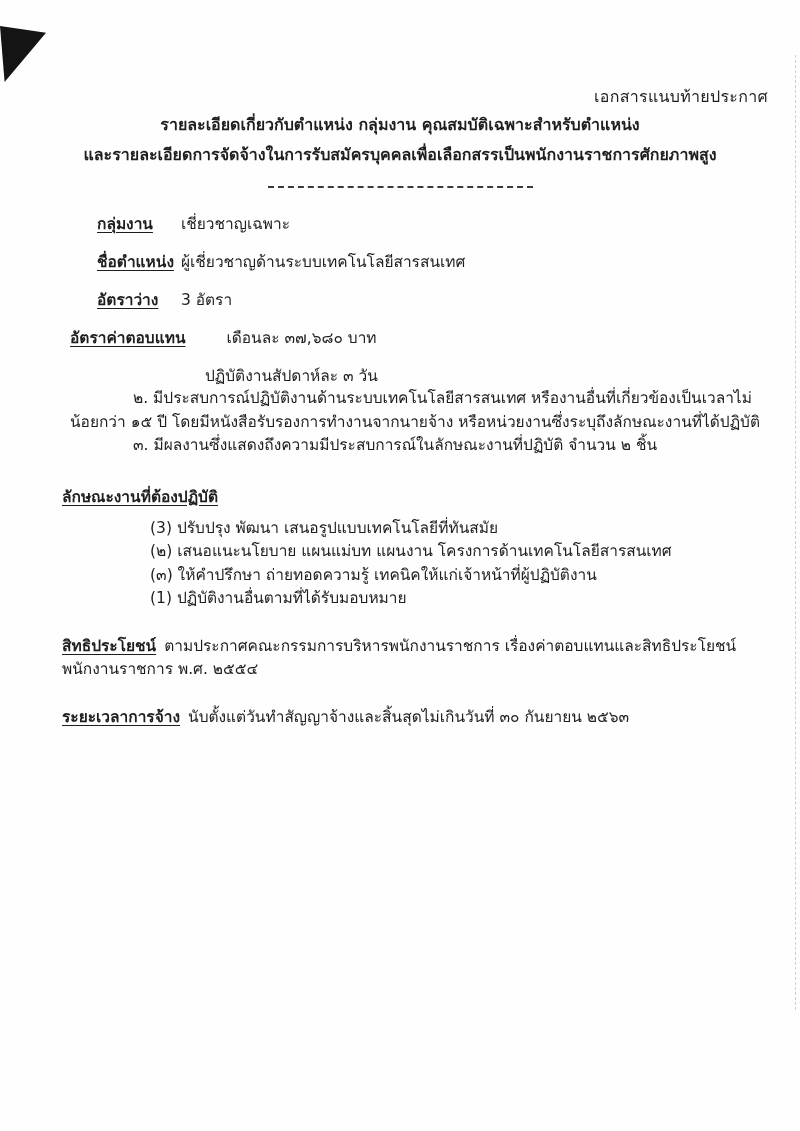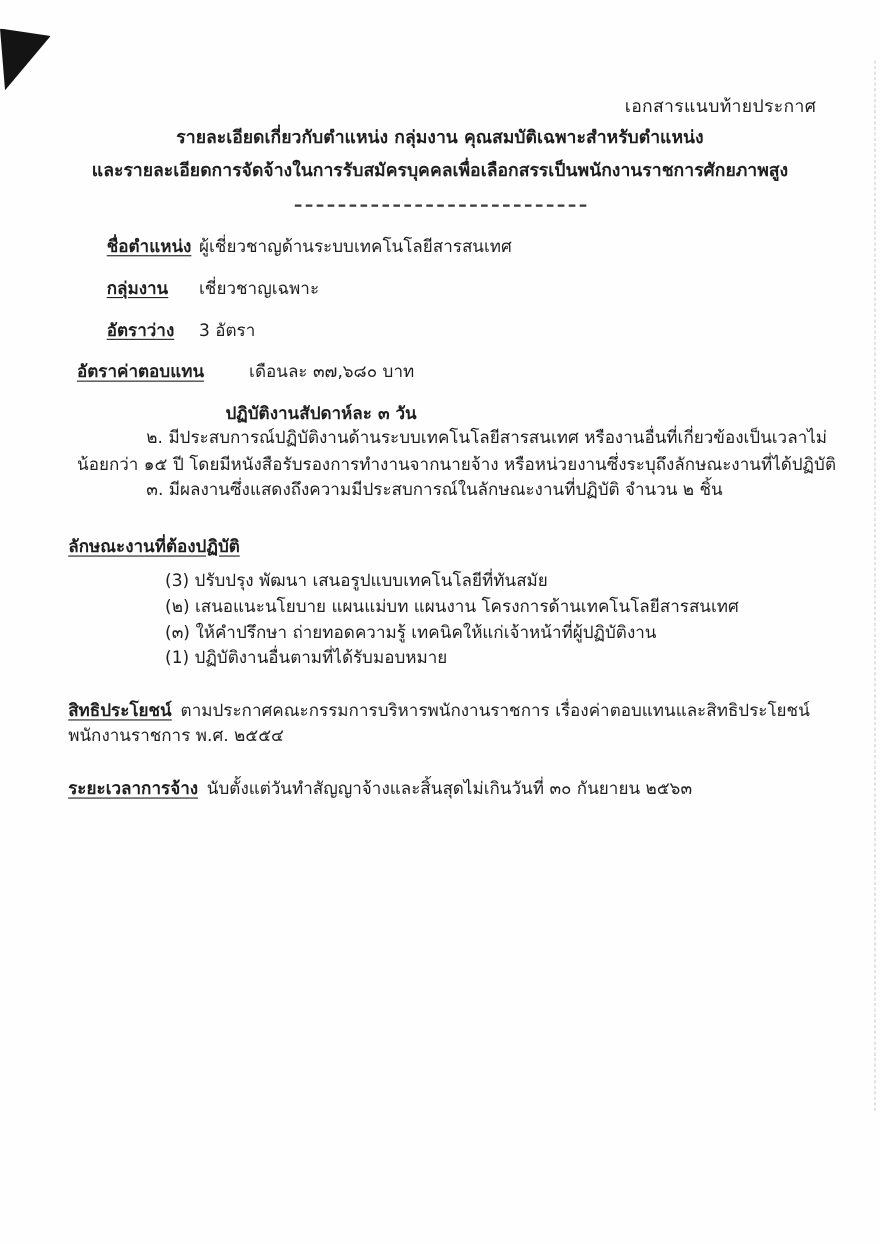--- a/index.html
+++ b/index.html
@@ -18,40 +18,40 @@
     background:#141414;
     clip-path:polygon(0 0,100% 12%,10% 100%);
   }
   .edge-line{
     position:absolute;right:4px;top:55px;height:955px;width:0;
     border-left:1px dashed #c6c6c6;opacity:.85;
   }
   .corner-note{
     padding-top:84px;
     text-align:right;
-    padding-right:58px;
+    padding-right:32px;
     font-size:16px;
     letter-spacing:.3px;
   }
   .title-block{margin-top:1px;text-align:center;font-weight:bold;line-height:30px;font-size:16px;}
   .sep{
     margin:16px auto 0 auto;width:265px;height:0;
     border-top:2px dashed #3a3a3a;
   }
   .fields{margin-top:26px;}
   .field-row{margin:0 0 17px 97px;line-height:21px;}
   .field-row.wide-label{margin-left:70px;}
   .field-label{
     display:inline-block;min-width:79px;
     font-weight:bold;text-decoration:underline;
     text-underline-offset:3px;
   }
   .field-row.wide-label .field-label{min-width:0;margin-right:36px;}
   .field-value{display:inline-block;}
-  .field-cont{margin:0 0 0 205px;line-height:21px;font-weight:bold;}
+  .field-cont{margin:0 0 0 205px;line-height:21px;}
   .section-heading{
     margin:26px 0 8px 62px;
     font-weight:bold;text-decoration:underline;
     text-underline-offset:3px;
   }
   .q-item{margin-left:133px;line-height:23.5px;}
   .q-item.hanging{margin-left:70px;text-indent:63px;max-width:690px;}
   .d-item{margin-left:150px;line-height:23.5px;}
   .para{margin:24px 60px 0 62px;line-height:23.5px;max-width:692px;}
   .para .inline-label{font-weight:bold;text-decoration:underline;text-underline-offset:3px;margin-right:8px;}
@@ -69,26 +69,26 @@
 
   <div class="title-block">
     <div>รายละเอียดเกี่ยวกับตำแหน่ง กลุ่มงาน คุณสมบัติเฉพาะสำหรับตำแหน่ง</div>
     <div>และรายละเอียดการจัดจ้างในการรับสมัครบุคคลเพื่อเลือกสรรเป็นพนักงานราชการศักยภาพสูง</div>
   </div>
 
   <div class="sep"></div>
 
   <div class="fields">
     <div class="field-row">
+      <span class="field-label">กลุ่มงาน</span>
+      <span class="field-value">เชี่ยวชาญเฉพาะ</span>
+    </div>
+    <div class="field-row">
       <span class="field-label">ชื่อตำแหน่ง</span>
       <span class="field-value">ผู้เชี่ยวชาญด้านระบบเทคโนโลยีสารสนเทศ</span>
-    </div>
-    <div class="field-row">
-      <span class="field-label">กลุ่มงาน</span>
-      <span class="field-value">เชี่ยวชาญเฉพาะ</span>
     </div>
     <div class="field-row">
       <span class="field-label">อัตราว่าง</span>
       <span class="field-value">3 อัตรา</span>
     </div>
     <div class="field-row wide-label">
       <span class="field-label">อัตราค่าตอบแทน</span>
       <span class="field-value">เดือนละ ๓๗,๖๘๐ บาท</span>
     </div>
     <div class="field-cont">ปฏิบัติงานสัปดาห์ละ ๓ วัน</div>

